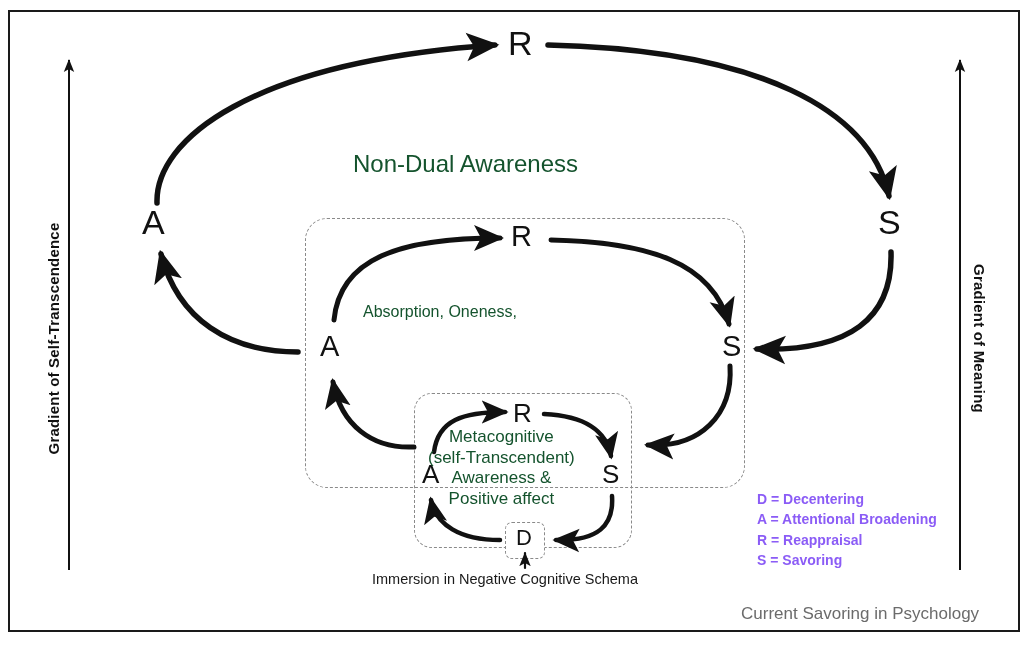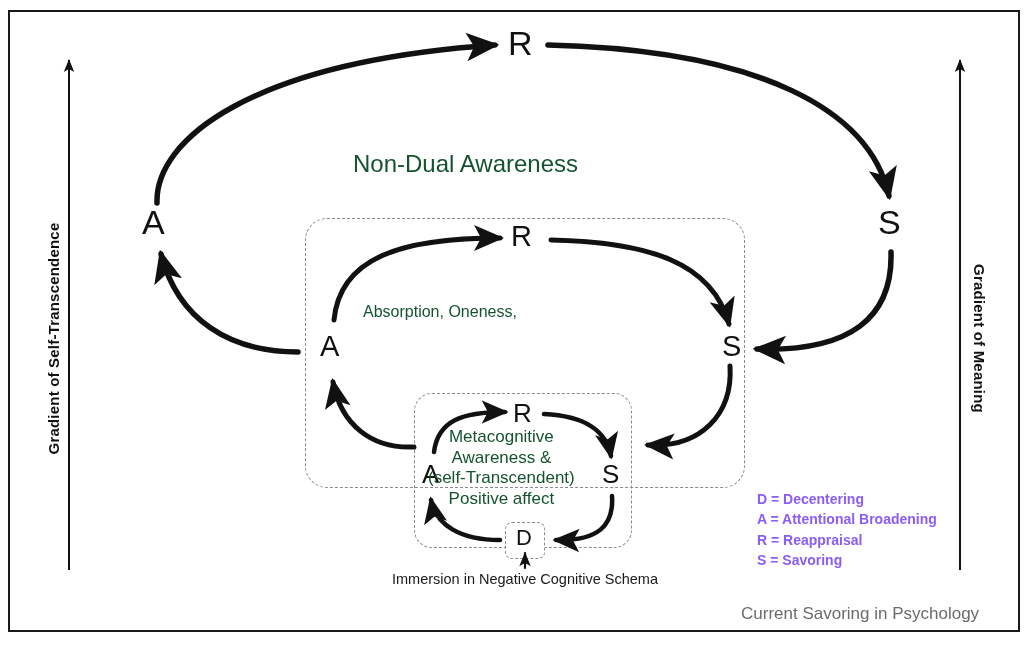--- a/index.html
+++ b/index.html
@@ -93,21 +93,20 @@
     top: 427px;
     line-height: 1.22;
   }
   #schema-label {
     position: absolute;
     left: 372px;
     top: 571px;
     font-size: 14.5px;
     color: #1a1a1a;
     white-space: nowrap;
-    margin-left: 20px;
   }
   #legend {
     position: absolute;
     left: 757px;
     top: 489px;
     font-size: 14px;
     font-weight: bold;
     color: #8b5cf6;
     line-height: 1.45;
   }
@@ -232,22 +231,22 @@
   <div class="node-letter tiny" style="left:516px; top:527px;">D</div>
 
   <div class="ring-caption" id="caption-outer">Non-Dual Awareness</div>
 
   <div class="ring-caption" id="caption-middle">
     <div>Absorption, Oneness,</div>
   </div>
 
   <div class="ring-caption" id="caption-inner">
     <div>Metacognitive</div>
+    <div>(self-Transcendent)</div>
     <div>Awareness &amp;</div>
-    <div>(self-Transcendent)</div>
     <div>Positive affect</div>
   </div>
 
   <div id="schema-label">Immersion in Negative Cognitive Schema</div>
 
   <div id="legend">
     <div class="legend-row">D = Decentering</div>
     <div class="legend-row">A = Attentional Broadening</div>
     <div class="legend-row">R = Reappraisal</div>
     <div class="legend-row">S = Savoring</div>

